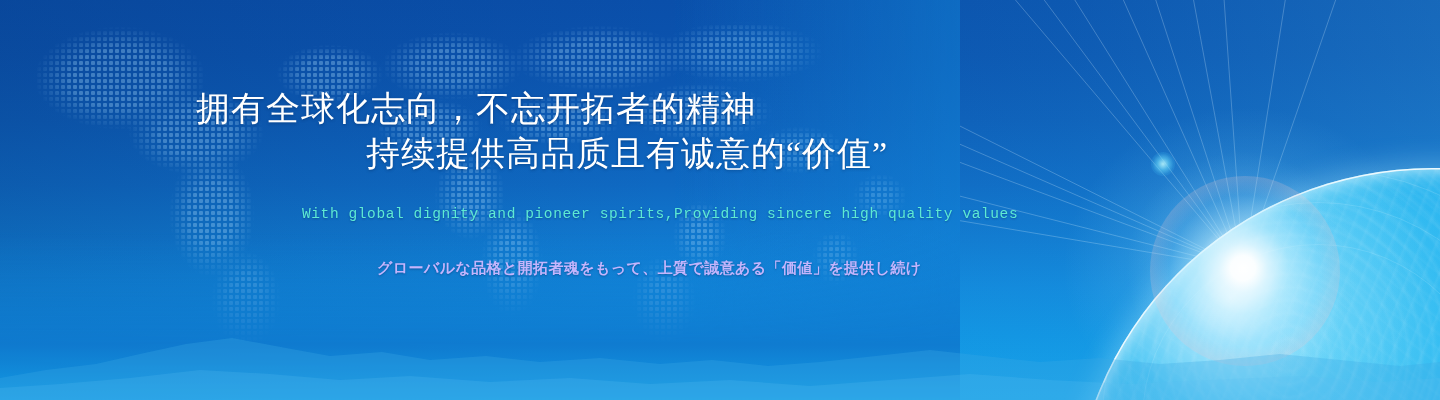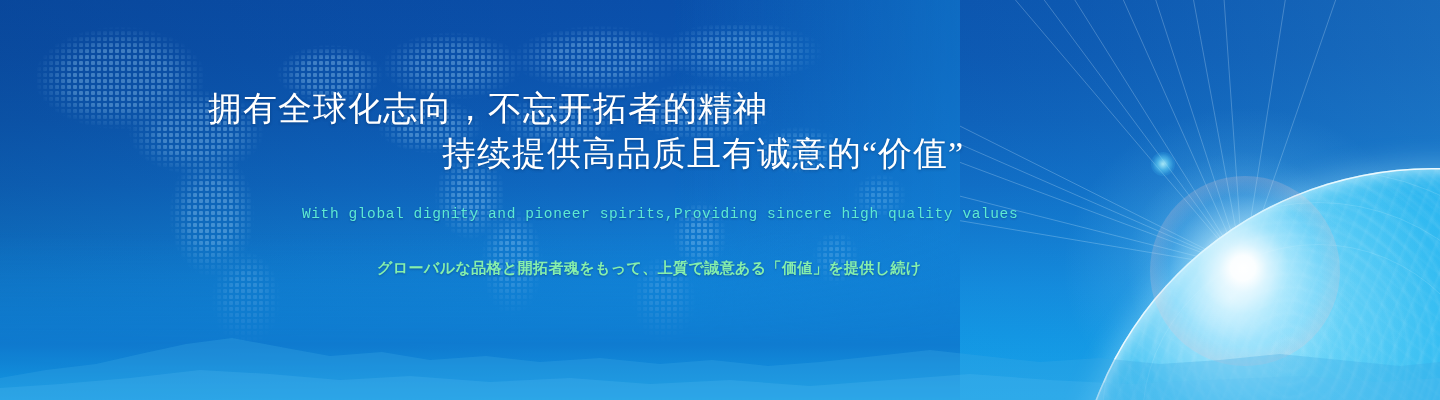--- a/index.html
+++ b/index.html
@@ -282,52 +282,51 @@
     pointer-events: none;
   }
 
   
   .content {
     position: absolute;
     inset: 0;
   }
   .headline {
     position: absolute;
-    left: 208px;
+    left: 196px;
     top: 86px;
     width: 820px;
     color: #ffffff;
     font-family: "Liberation Serif", "DejaVu Serif", serif;
     font-size: 34px;
     line-height: 45px;
     letter-spacing: 1px;
     text-shadow: 0 1px 3px rgba(2,40,92,0.45);
     white-space: nowrap;
   }
   .headline .line2 {
     display: block;
     padding-left: 170px;
-    text-align: center;
   }
   .subtitle-en {
     position: absolute;
     left: 302px;
     top: 206px;
     color: #5eead4;
     font-family: "Liberation Mono", "DejaVu Sans Mono", monospace;
     font-size: 14.5px;
     letter-spacing: 0.6px;
     white-space: nowrap;
     text-shadow: 0 1px 2px rgba(2,40,92,0.40);
   }
   .subtitle-jp {
     position: absolute;
     left: 377px;
     top: 259px;
-    color: #86efac;
+    color: #c4b5fd;
     font-family: "DejaVu Sans", "Liberation Sans", sans-serif;
     font-size: 15px;
     font-weight: bold;
     letter-spacing: 0.4px;
     white-space: nowrap;
     text-shadow: 0 1px 2px rgba(2,40,92,0.40);
   }
 </style>
 </head>
 <body>

